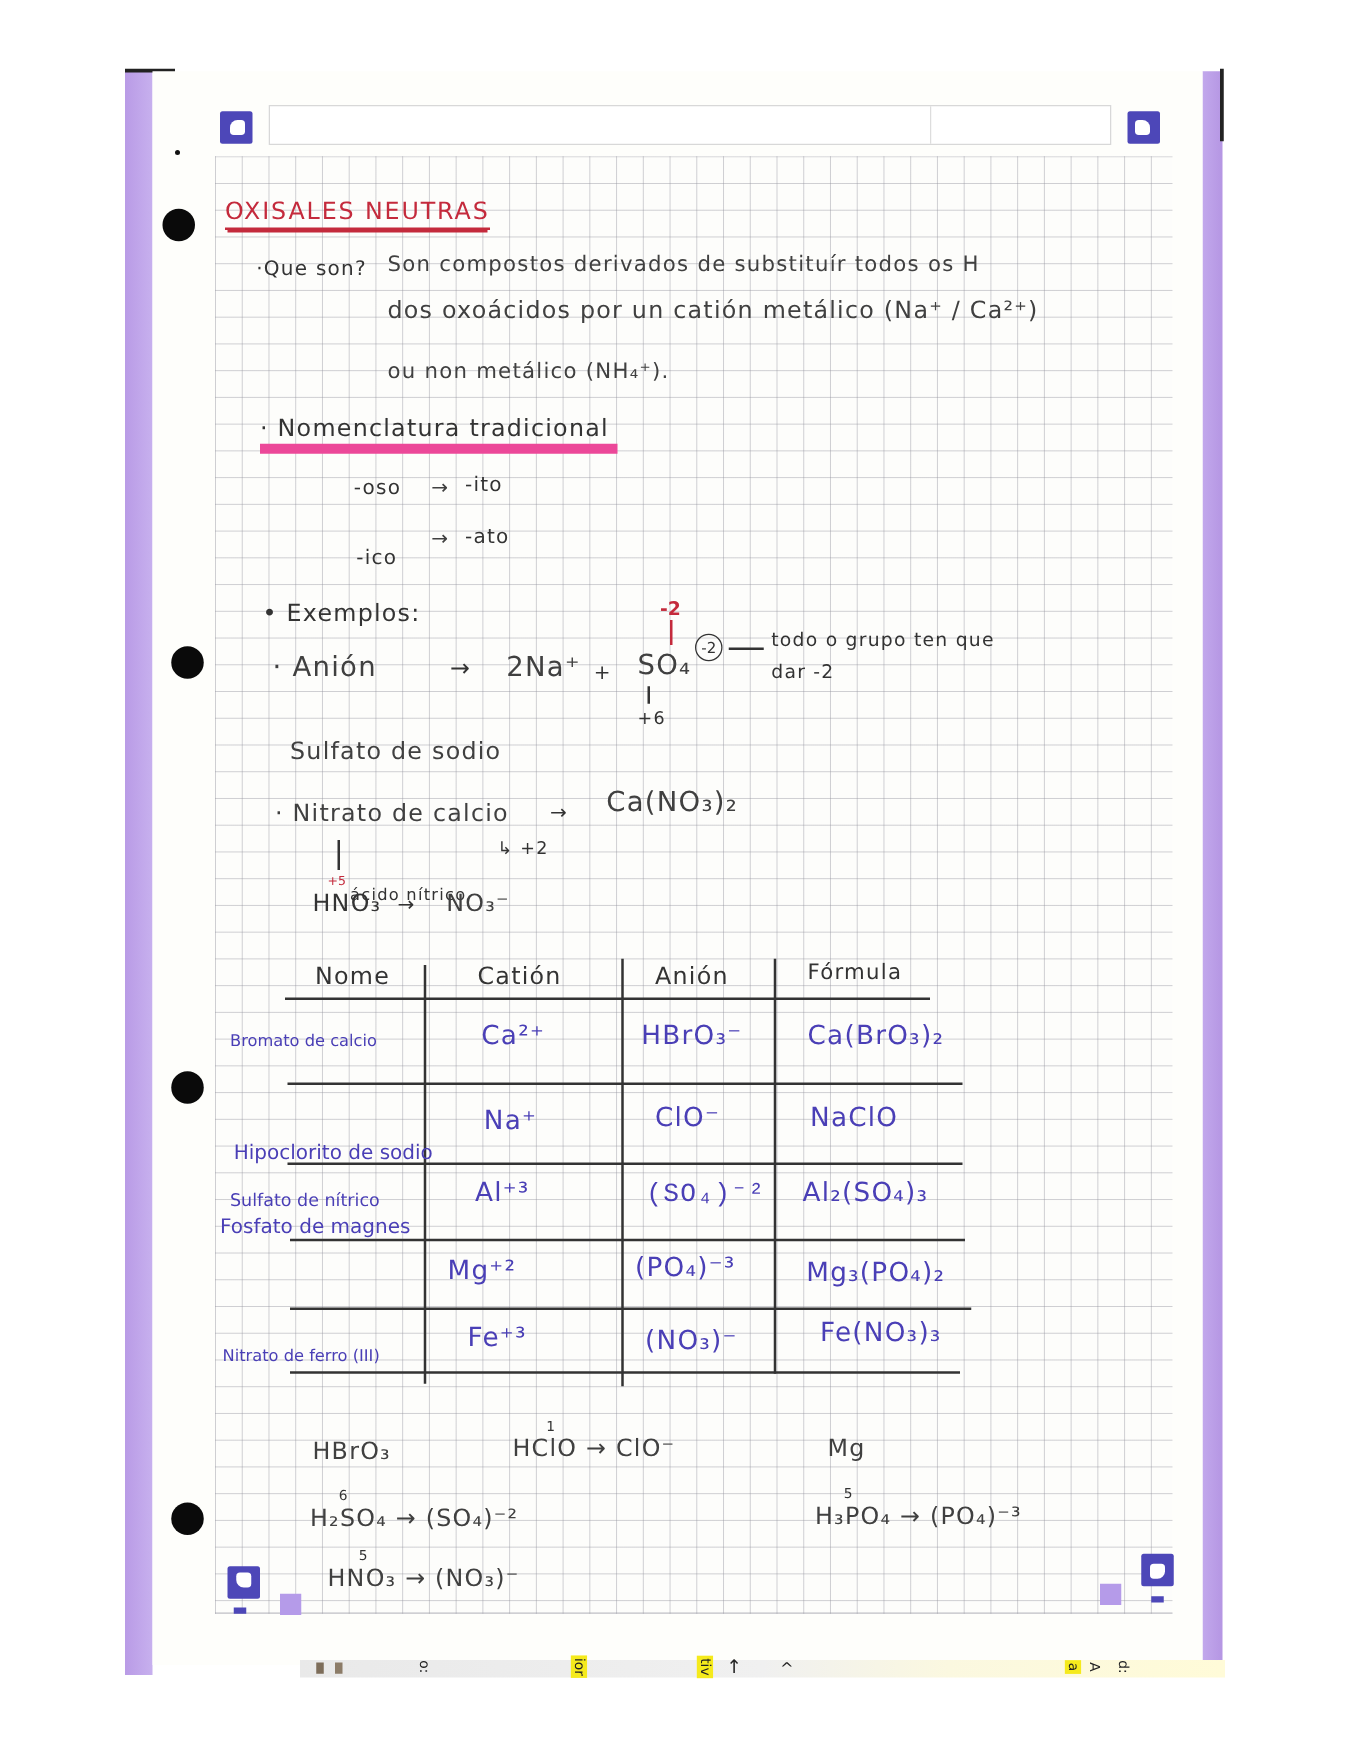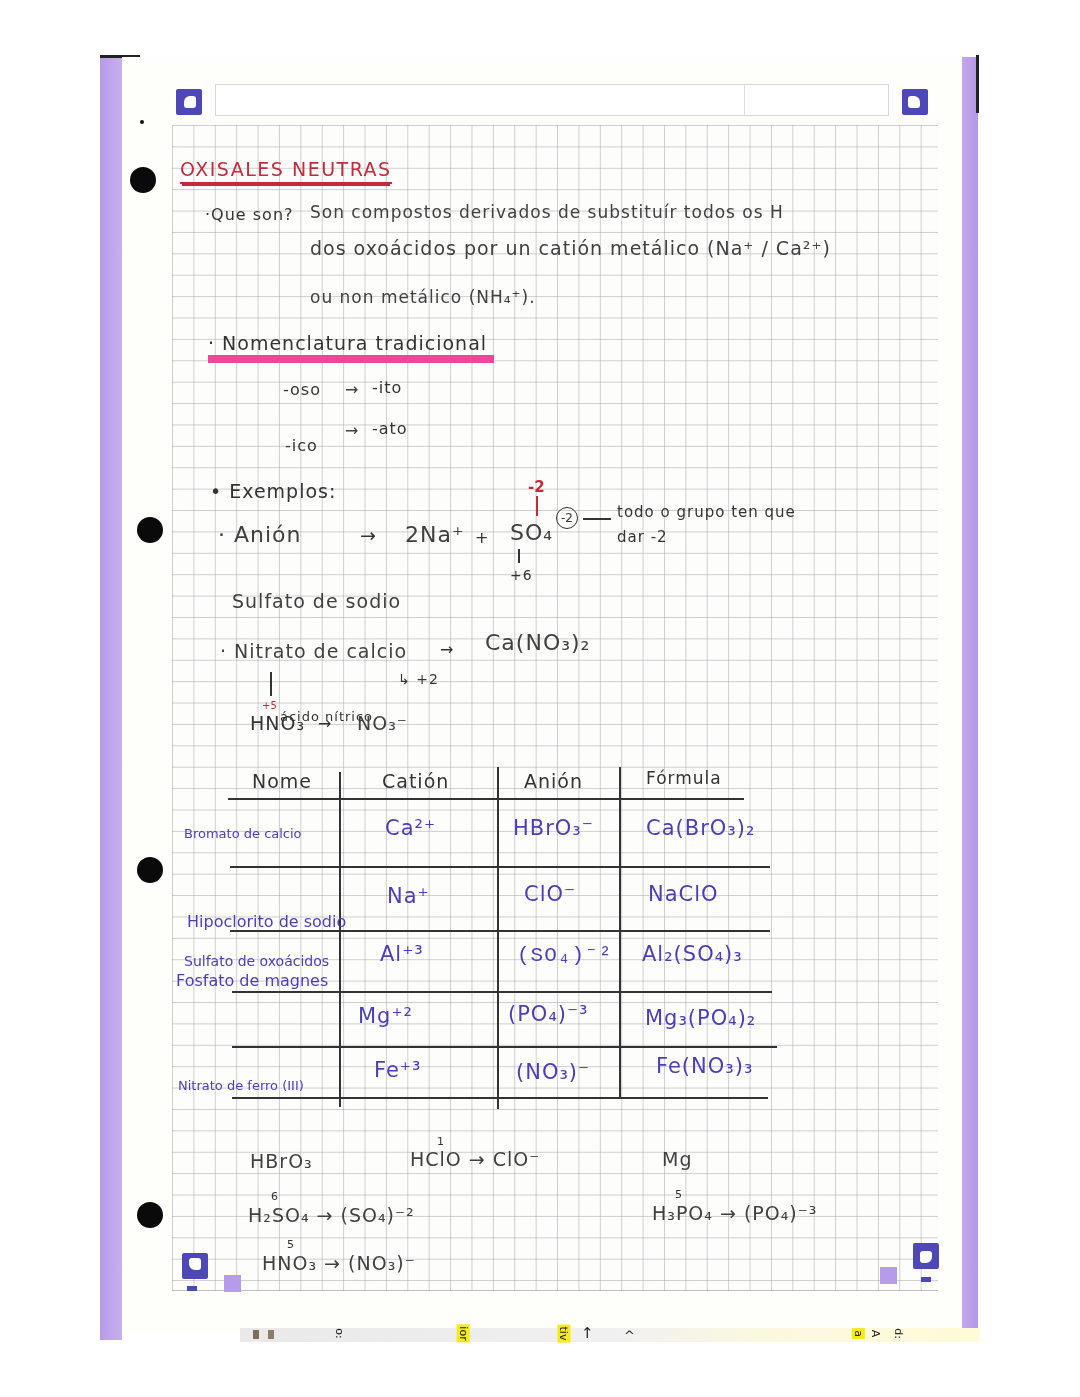--- a/index.html
+++ b/index.html
@@ -184,21 +184,21 @@
   <div class="abs cell-name" style="left:184px;top:826px;">Bromato de calcio</div>
   <div class="abs cell" style="left:385px;top:816px;">Ca²⁺</div>
   <div class="abs cell" style="left:513px;top:816px;">HBrO₃⁻</div>
   <div class="abs cell" style="left:646px;top:816px;">Ca(BrO₃)₂</div>
 
   <div class="abs cell-name" style="left:187px;top:888px;font-size:16px;margin-top:24px;">Hipoclorito de sodio</div>
   <div class="abs cell" style="left:387px;top:884px;">Na⁺</div>
   <div class="abs cell" style="left:524px;top:882px;">ClO⁻</div>
   <div class="abs cell" style="left:648px;top:882px;">NaClO</div>
 
-  <div class="abs cell-name" style="left:184px;top:953px;font-size:14px;">Sulfato de oxoácidos</div>
+  <div class="abs cell-name" style="left:184px;top:953px;font-size:14px;">Sulfato de nítrico</div>
   <div class="abs cell" style="left:380px;top:942px;">Al⁺³</div>
   <div class="abs cell" style="left:517px;top:942px;font-family:Liberation Mono, monospace;">(SO₄)⁻²</div>
   <div class="abs cell" style="left:642px;top:942px;">Al₂(SO₄)₃</div>
 
   <div class="abs cell-name" style="left:176px;top:971px;font-size:16px;text-align:right;">Fosfato de magnes</div>
   <div class="abs cell" style="left:358px;top:1004px;">Mg⁺²</div>
   <div class="abs cell" style="left:508px;top:1002px;">(PO₄)⁻³</div>
   <div class="abs cell" style="left:645px;top:1006px;">Mg₃(PO₄)₂</div>
 
   <div class="abs cell-name" style="left:178px;top:1078px;font-size:13px;">Nitrato de ferro (III)</div>

